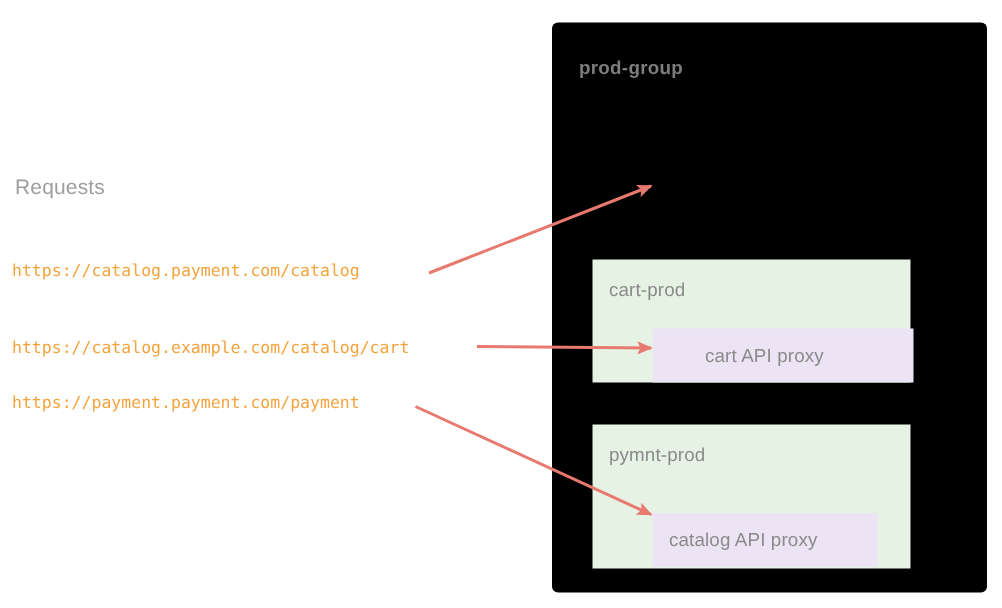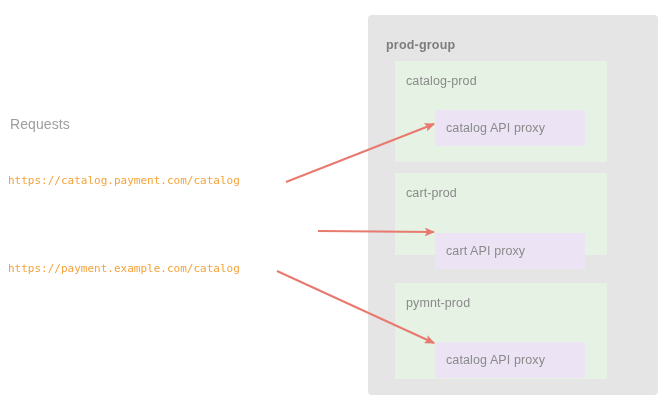--- a/index.html
+++ b/index.html
@@ -48,21 +48,21 @@
   .request-url.u1 { top: 225px; }
   .request-url.u2 { top: 262px; }
 
   
   .prod-group {
     position: absolute;
     left: 368px;
     top: 15px;
     width: 290px;
     height: 380px;
-    background: #e5e5e5;
+    background: #000000;
     border-radius: 4px;
   }
   .prod-group-title {
     position: absolute;
     left: 18px;
     top: 23px;
     font-size: 12.5px;
     font-weight: bold;
     color: #7d7d7d;
     white-space: nowrap;
@@ -94,21 +94,21 @@
   .proxy-box {
     position: absolute;
     left: 40px;
     width: 150px;
     height: 36px;
     background: #ece4f4;
     display: flex;
     align-items: center;
   }
   .sub-group.s0 .proxy-box { top: 49px; }
-  .sub-group.s1 .proxy-box { top: 60px; }
+  .sub-group.s1 .proxy-box { top: 46px; padding-left: 24px; }
   .sub-group.s2 .proxy-box { top: 59px; }
 
   .proxy-label {
     margin-left: 11px;
     font-size: 12.5px;
     color: #8a8a8a;
     white-space: nowrap;
     letter-spacing: 0.1px;
   }
 
@@ -123,33 +123,28 @@
 </style>
 </head>
 <body>
 
 <div id="canvas">
 
   <div class="requests-heading">Requests</div>
 
   <div class="request-url u0">https://catalog.payment.com/catalog</div>
 
+  <div class="request-url u1">https://catalog.example.com/catalog/cart</div>
 
-  <div class="request-url u2">https://payment.example.com/catalog</div>
+  <div class="request-url u2">https://payment.payment.com/payment</div>
 
   <div class="prod-group">
 
     <div class="prod-group-title">prod-group</div>
 
-    <div class="sub-group s0">
-      <div class="sub-group-title">catalog-prod</div>
-      <div class="proxy-box">
-        <span class="proxy-label">catalog API proxy</span>
-      </div>
-    </div>
 
     <div class="sub-group s1">
       <div class="sub-group-title">cart-prod</div>
       <div class="proxy-box">
         <span class="proxy-label">cart API proxy</span>
       </div>
     </div>
 
     <div class="sub-group s2">
       <div class="sub-group-title">pymnt-prod</div>

